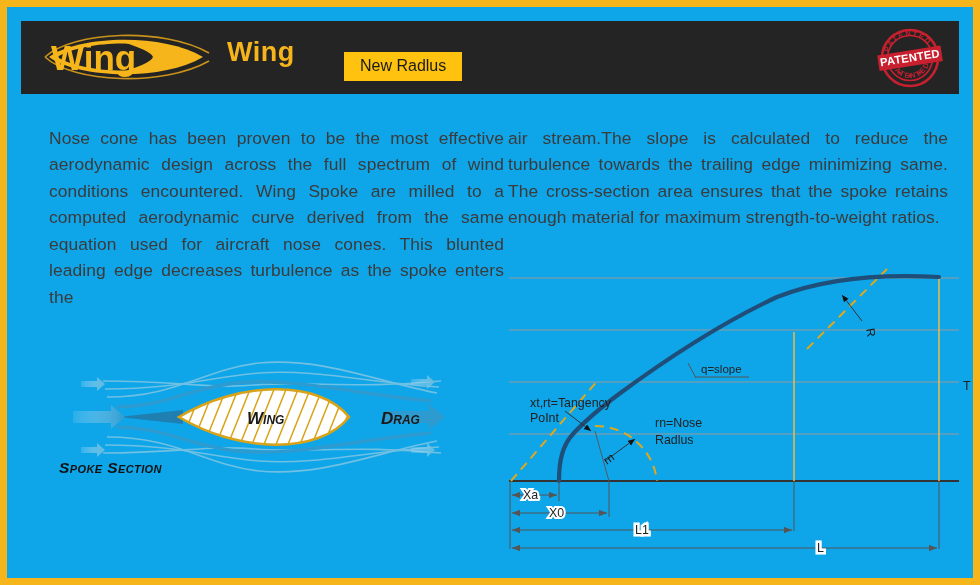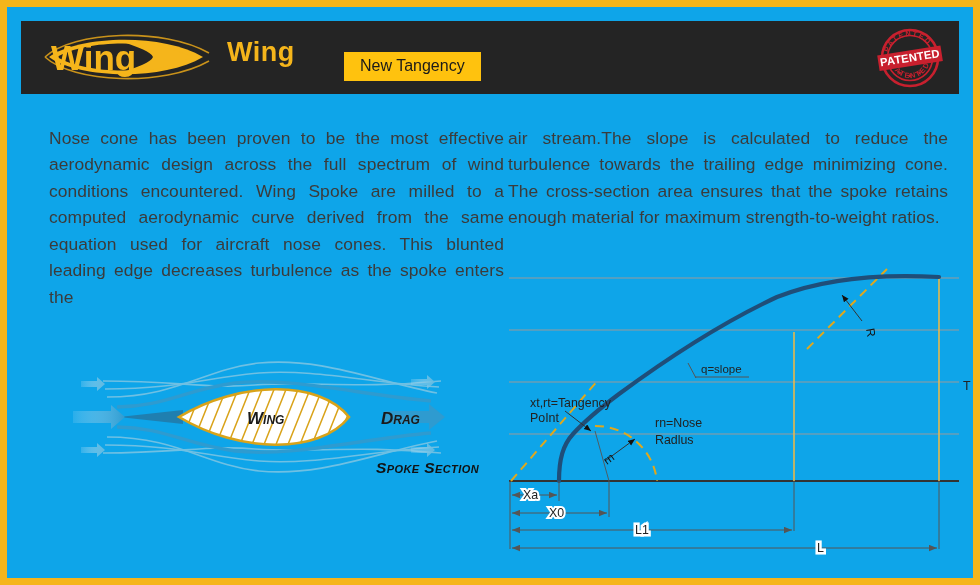--- a/index.html
+++ b/index.html
@@ -70,21 +70,21 @@
   }
 
   
   .spoke-fig{
     position:absolute; left:52px; top:330px;
     width:420px; height:160px;
   }
   .spoke-caption{
     position:absolute; left:52px; top:452px;
     width:420px;
-    text-align:right;
+    text-align:left;
     font-size:15.5px;
     font-style:italic;
     font-weight:bold;
     color:#111;
     font-variant:small-caps;
     letter-spacing:0.4px;
   }
 
   
   .cone-fig{
@@ -110,21 +110,21 @@
 
         <path d="M14,30 C42,13 112,11 144,30 C112,49 42,47 14,30 Z" fill="#242424"></path>
 
         <path d="M74,13 C104,14 130,22 150,30 C130,38 104,46 74,47 C96,40 108,35 110,30 C108,25 96,20 74,13 Z" fill="#F5B51B"></path>
         <text x="8" y="43" font-size="35" font-weight="bold" fill="#F5B51B">Wing</text>
       </svg>
     </div>
 
     <div class="logo-word">Wing</div>
 
-    <div class="new-product">New Tangency</div>
+    <div class="new-product">New Radlus</div>
 
     <div class="stamp">
       <svg width="66" height="66" viewBox="0 0 66 66">
         <defs>
           <path id="arcTop" d="M 11,33 A 22,22 0 0 1 55,33"></path>
           <path id="arcBot" d="M 13,33 A 20,20 0 0 0 53,33"></path>
         </defs>
         <circle cx="33" cy="33" r="28" fill="none" stroke="#C8202E" stroke-width="2.6"></circle>
         <circle cx="33" cy="33" r="22.5" fill="none" stroke="#C8202E" stroke-width="1.6"></circle>
         <text font-size="7.4" fill="#C8202E" font-weight="bold" letter-spacing="1.4">
@@ -143,21 +143,21 @@
         <g transform="rotate(-9 33 33)">
           <rect x="1" y="25.5" width="64" height="15.5" fill="#C8202E"></rect>
           <text x="33" y="36.6" text-anchor="middle" font-size="11.2" font-weight="bold" fill="#ffffff" letter-spacing="0.2">PATENTED</text>
         </g>
       </svg>
     </div>
   </div>
 
   <div class="col-left">Nose cone has been proven to be the most effective aerodynamic design across the full spectrum of wind conditions encountered. Wing Spoke are milled to a computed aerodynamic curve derived from the same equation used for aircraft nose cones. This blunted leading edge decreases turbulence as the spoke enters the</div>
 
-  <div class="col-right">air stream.The slope is calculated to reduce the turbulence towards the trailing edge minimizing cone. The cross-section area ensures that the spoke retains enough material for maximum strength-to-weight ratios.</div>
+  <div class="col-right">air stream.The slope is calculated to reduce the turbulence towards the trailing edge minimizing same. The cross-section area ensures that the spoke retains enough material for maximum strength-to-weight ratios.</div>
 
   <div class="spoke-fig">
     <svg width="420" height="160" viewBox="0 0 420 160">
       <defs>
         <linearGradient id="arrFadeL" x1="0" y1="0" x2="1" y2="0">
           <stop offset="0" stop-color="#BFE2F4" stop-opacity="0.15"></stop>
           <stop offset="1" stop-color="#2E9BD0" stop-opacity="1"></stop>
         </linearGradient>
         <linearGradient id="arrFadeS" x1="0" y1="0" x2="1" y2="0">
           <stop offset="0" stop-color="#BFE2F4" stop-opacity="0.2"></stop>

